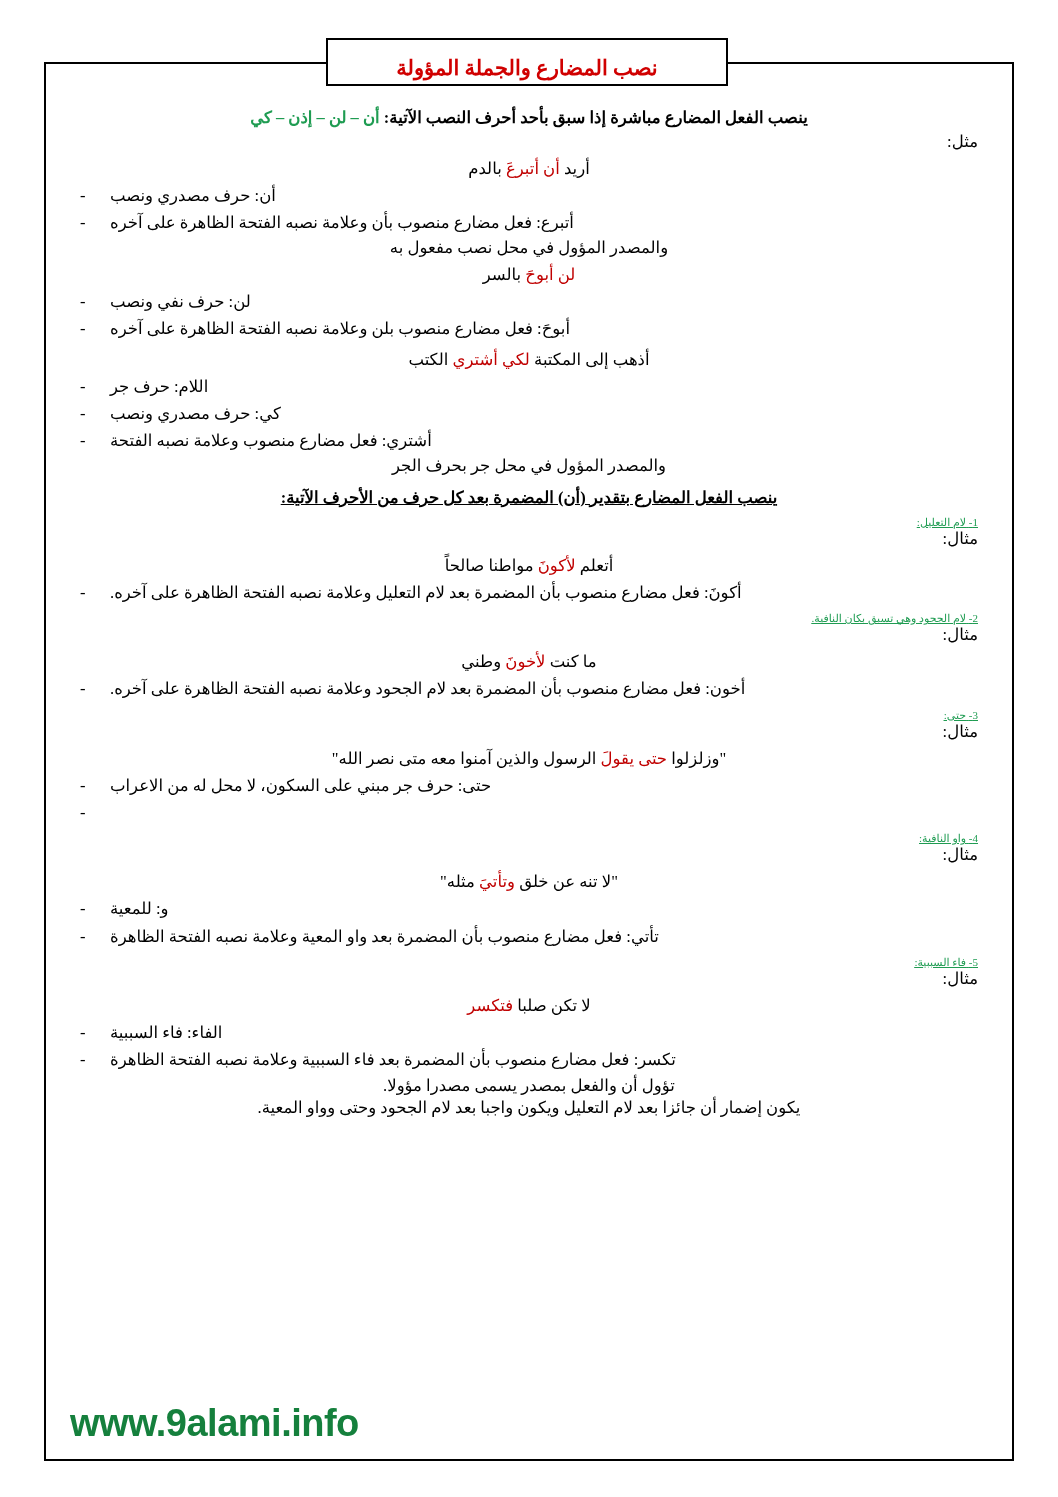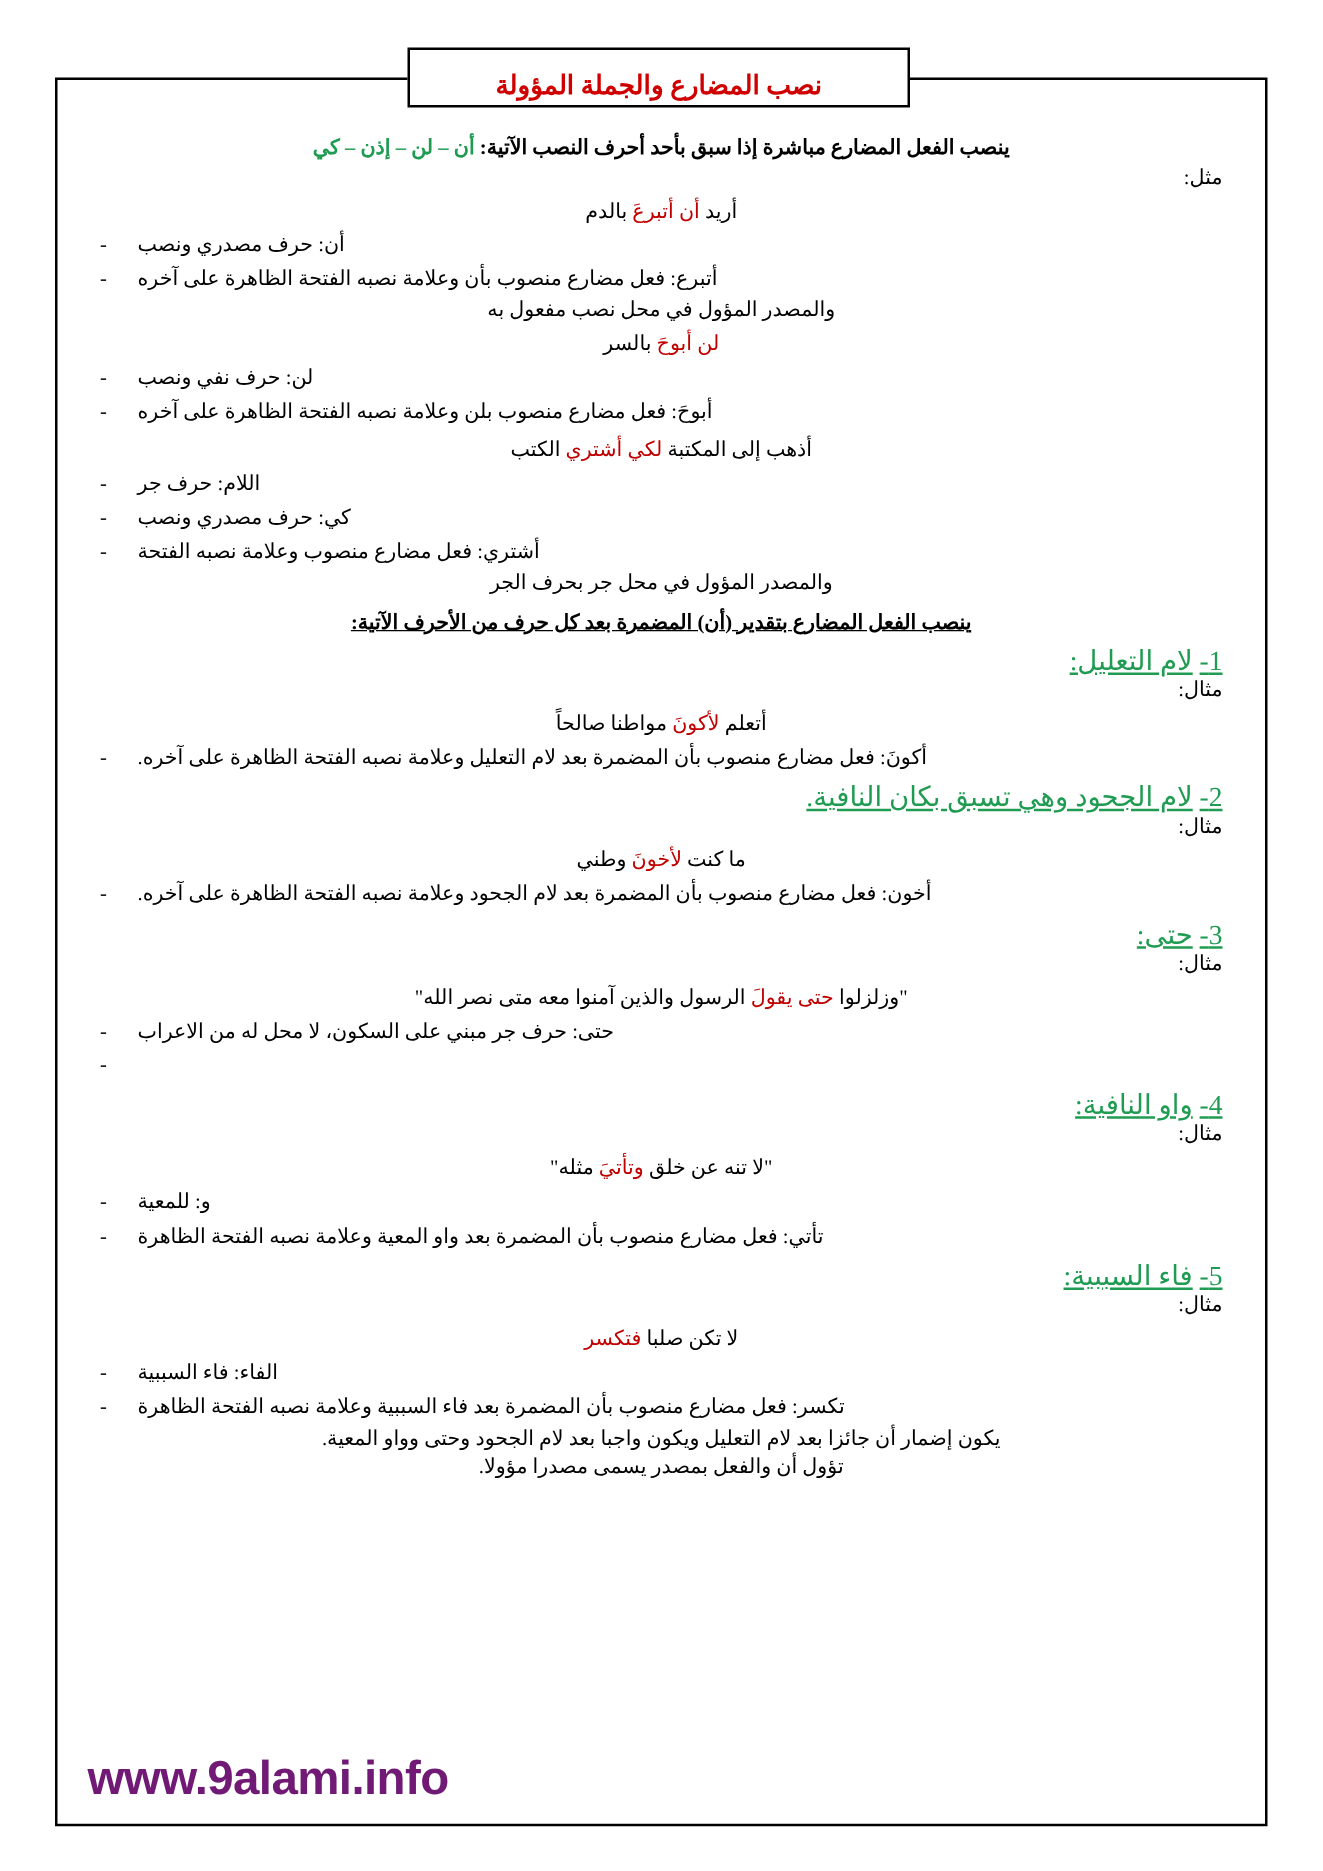--- a/index.html
+++ b/index.html
@@ -108,36 +108,37 @@
   }
   .section-head {
     text-align: center;
     font-weight: bold;
     font-size: 16.5px;
     text-decoration: underline;
     margin: 12px 0 8px 0;
   }
   .num-item {
     text-align: right;
-    font-size: 22px;
+    font-size: 11px;
     color: #1f9c52;
     margin: 6px 0 0 0;
+    text-decoration: underline;
   }
   .num-item .numtxt { text-decoration: underline; }
   .closing {
     text-align: center;
     font-size: 16.5px;
     margin: 2px 0;
   }
   
   .watermark {
     position: absolute;
     left: 70px;
     bottom: 52px;
-    color: #701a75;
+    color: #15803d;
     font-size: 38px;
     font-weight: bold;
     font-family: "Liberation Sans", sans-serif;
     direction: ltr;
     z-index: 9;
     letter-spacing: -0.5px;
   }
 </style>
 </head>
 <body>
@@ -271,21 +272,21 @@
       </div>
       <div class="bullet">
         <div class="btext">الفاء: فاء السببية</div>
         <div class="dash">-</div>
       </div>
       <div class="bullet">
         <div class="btext">تكسر: فعل مضارع منصوب بأن المضمرة بعد فاء السببية وعلامة نصبه الفتحة الظاهرة</div>
         <div class="dash">-</div>
       </div>
 
+      <div class="closing">تؤول أن والفعل بمصدر يسمى مصدرا مؤولا.</div>
       <div class="closing">يكون إضمار أن جائزا بعد لام التعليل ويكون واجبا بعد لام الجحود وحتى وواو المعية.</div>
-      <div class="closing">تؤول أن والفعل بمصدر يسمى مصدرا مؤولا.</div>
 
     </div>
   </div>
 
   <div class="watermark">www.9alami.info</div>
 
 </div>
 
 </body></html>

